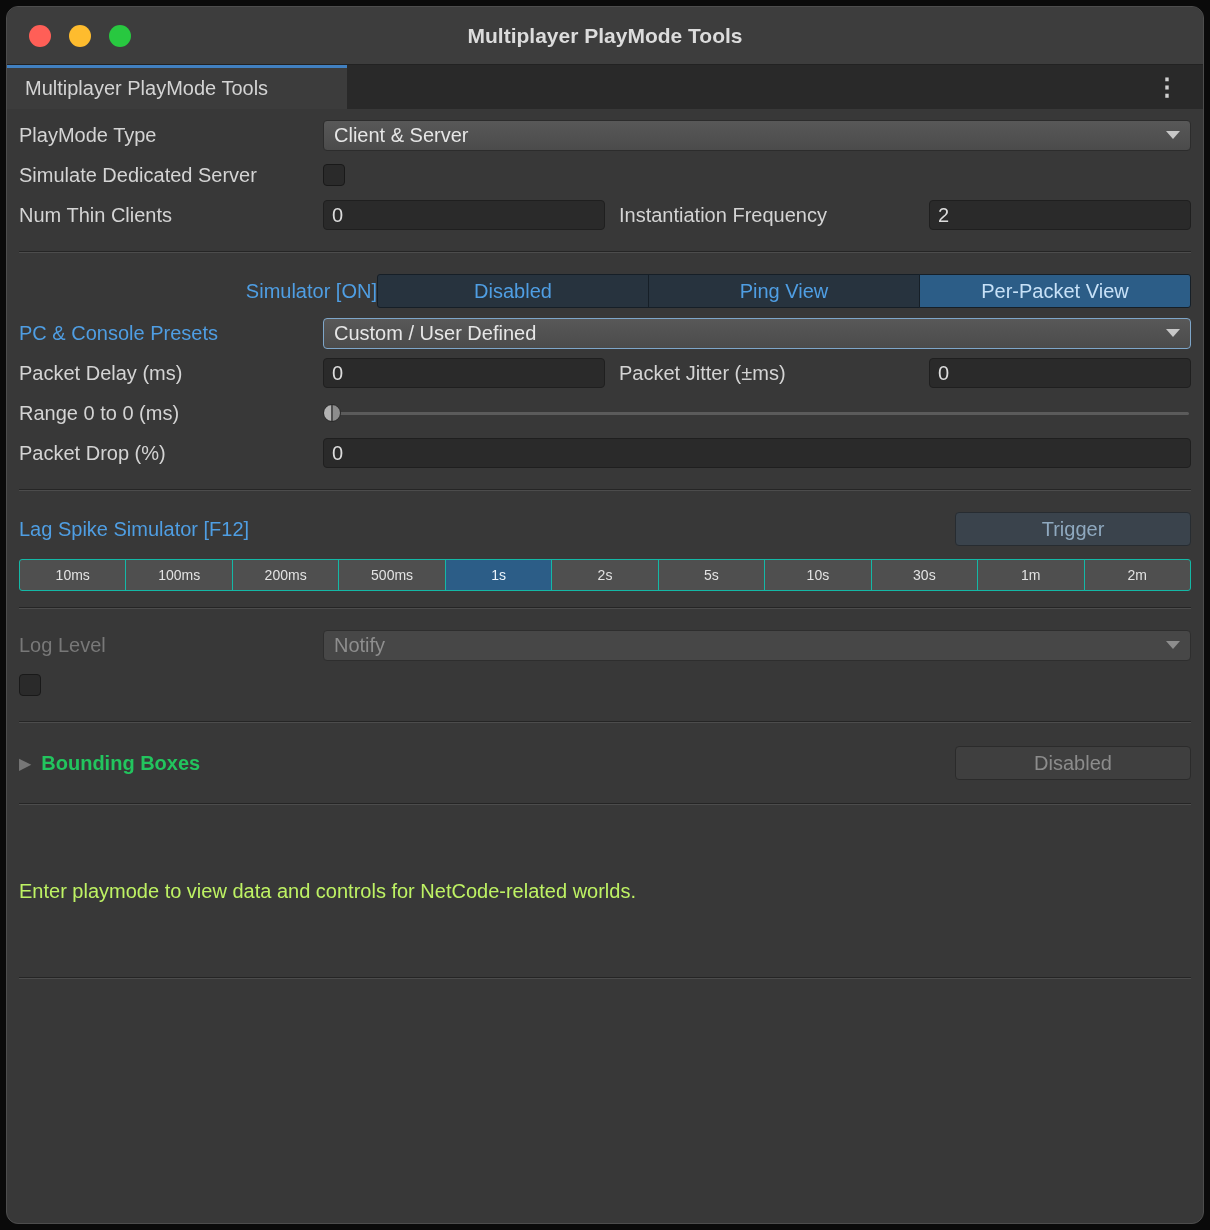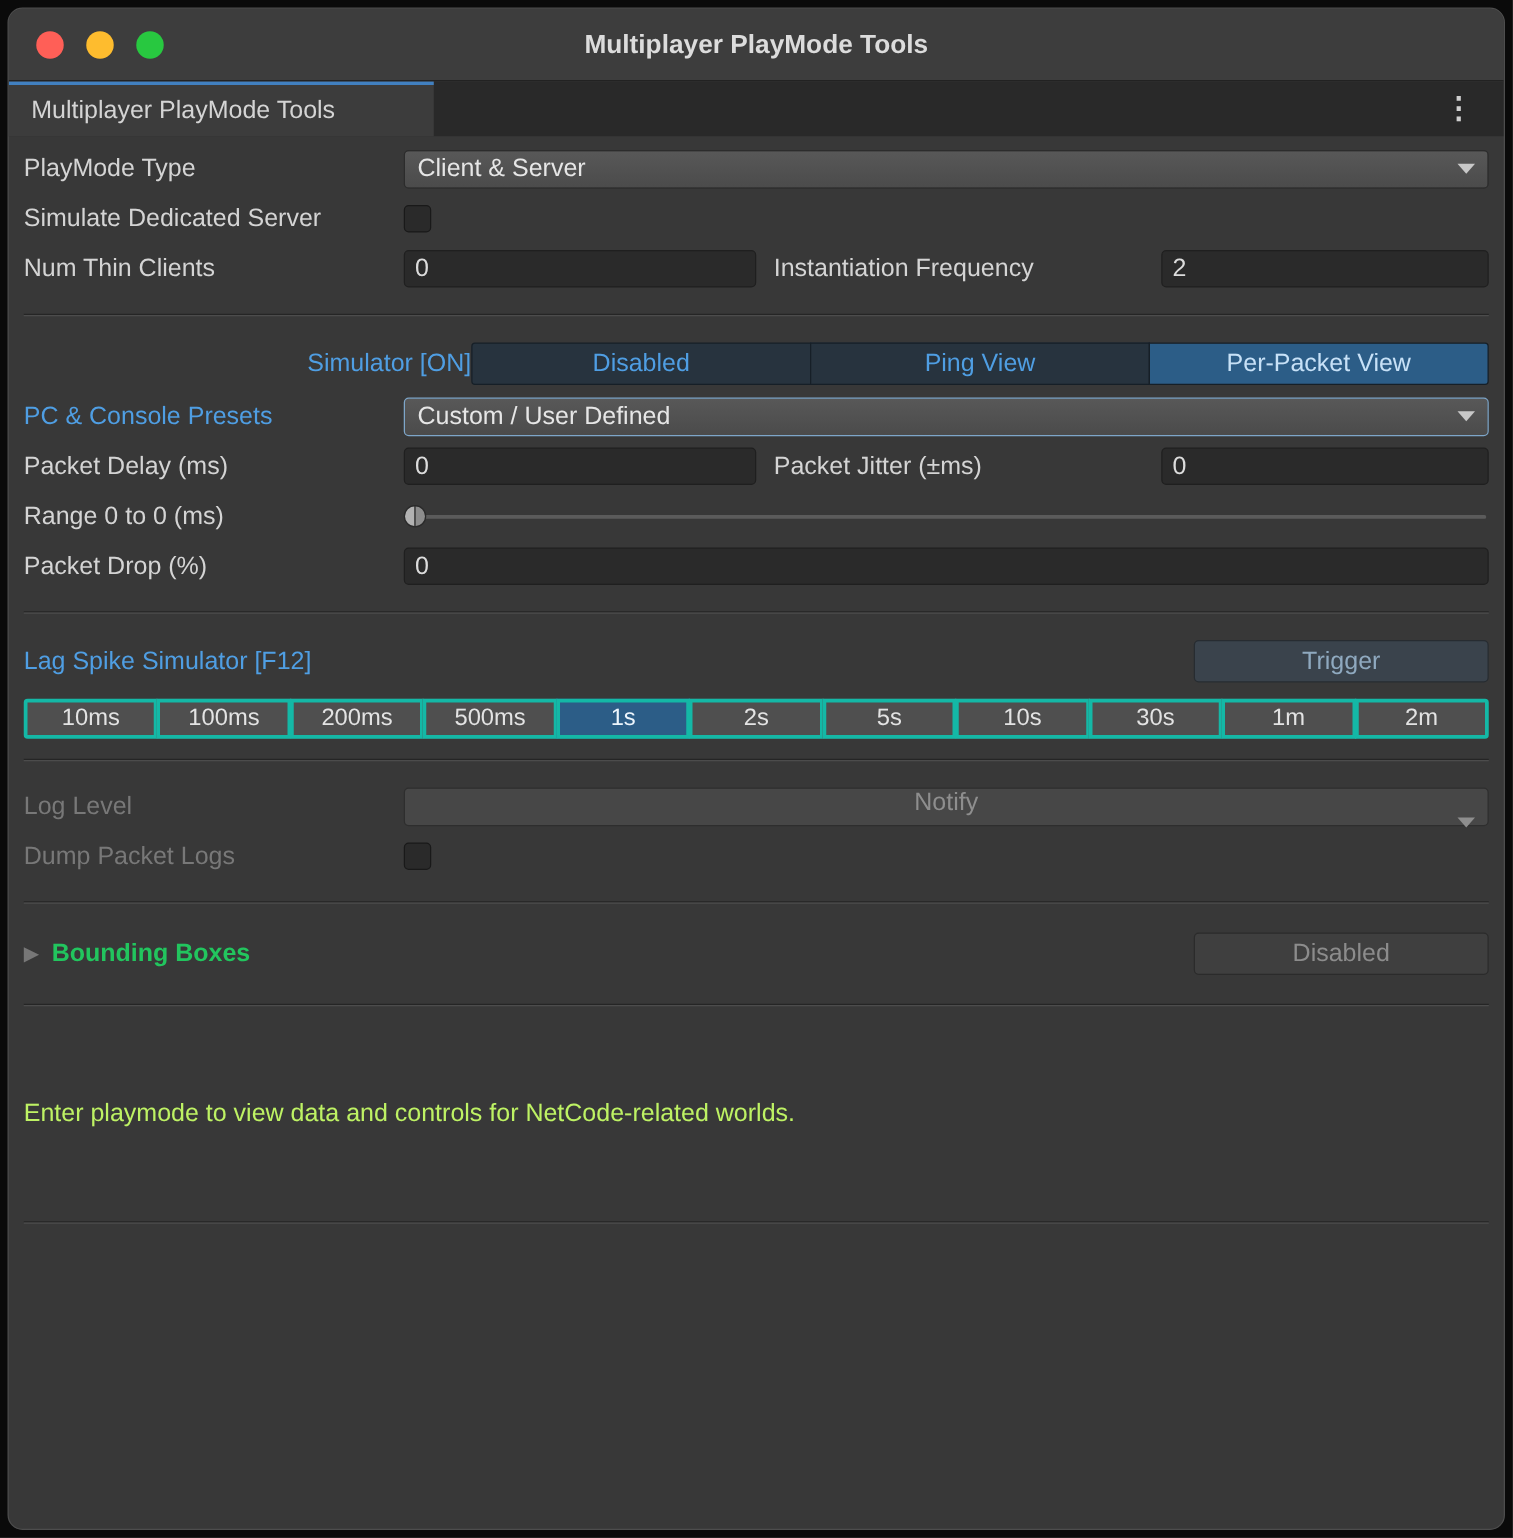--- a/index.html
+++ b/index.html
@@ -73,21 +73,21 @@
   .dropdown {
     flex: 1; height: 31px;
     background: linear-gradient(#585858, #4b4b4b);
     border: 1px solid #2c2c2c;
     border-radius: 4px;
     display: flex; align-items: center;
     padding: 0 10px;
     font-size: 20px; color: #e6e6e6;
   }
   .dropdown.focused { border-color: #7EA6C9; }
-  .dropdown.disabled { background: #474747; color: #8e8e8e; border-color: #2e2e2e; flex-direction: column; }
+  .dropdown.disabled { background: #474747; color: #8e8e8e; border-color: #2e2e2e; }
   .chev {
     margin-left: auto;
     width: 0; height: 0;
     border-left: 7px solid transparent;
     border-right: 7px solid transparent;
     border-top: 8px solid #c8c8c8;
   }
   .dropdown.disabled .chev { border-top-color: #8e8e8e; }
   
   .checkbox {
@@ -129,23 +129,23 @@
     display: flex; align-items: center; justify-content: center;
     font-size: 20px; border-radius: 4px;
   }
   .btn.trigger { background: #3A434C; border: 1px solid #272c31; color: #8FA9BF; }
   .btn.state { background: #3f3f3f; border: 1px solid #2b2b2b; color: #8c8c8c; }
   
   .durations { display: flex; height: 32px; margin-top: 8px; }
   .dur {
     flex: 1;
     display: flex; align-items: center; justify-content: center;
-    font-size: 19px; color: #e3e3e3;
+    font-size: 14px; color: #e3e3e3;
     background: #4f4f4f;
-    border: 3px solid #14b8a6;
+    border: 1px solid #14b8a6;
     margin-left: -1px;
   }
   .dur:first-child { margin-left: 0; border-radius: 3px 0 0 3px; }
   .dur:last-child { border-radius: 0 3px 3px 0; }
   .dur.selected { background: #2C5D87; color: #ECF5FC; position: relative; z-index: 1; }
   
   .foldout-row { height: 48px; display: flex; align-items: center; justify-content: space-between; }
   .foldout { display: flex; align-items: center; gap: 10px; }
   .fold-arrow { color: #777; font-size: 16px; }
   .fold-label { font-size: 20px; font-weight: bold; color: #22c55e; }
@@ -260,21 +260,20 @@
 
     <div class="row">
       <div class="lbl dim">Log Level</div>
       <div class="dropdown disabled">
         <span>Notify</span>
         <span class="chev"></span>
       </div>
     </div>
 
     <div class="row">
-      <div class="lbl dim">Dump Packet Logs</div>
       <div class="checkbox"></div>
     </div>
 
     <div class="divider"></div>
 
     <div class="foldout-row">
       <div class="foldout">
         <span class="fold-arrow">▶</span>
         <span class="fold-label">Bounding Boxes</span>
       </div>

